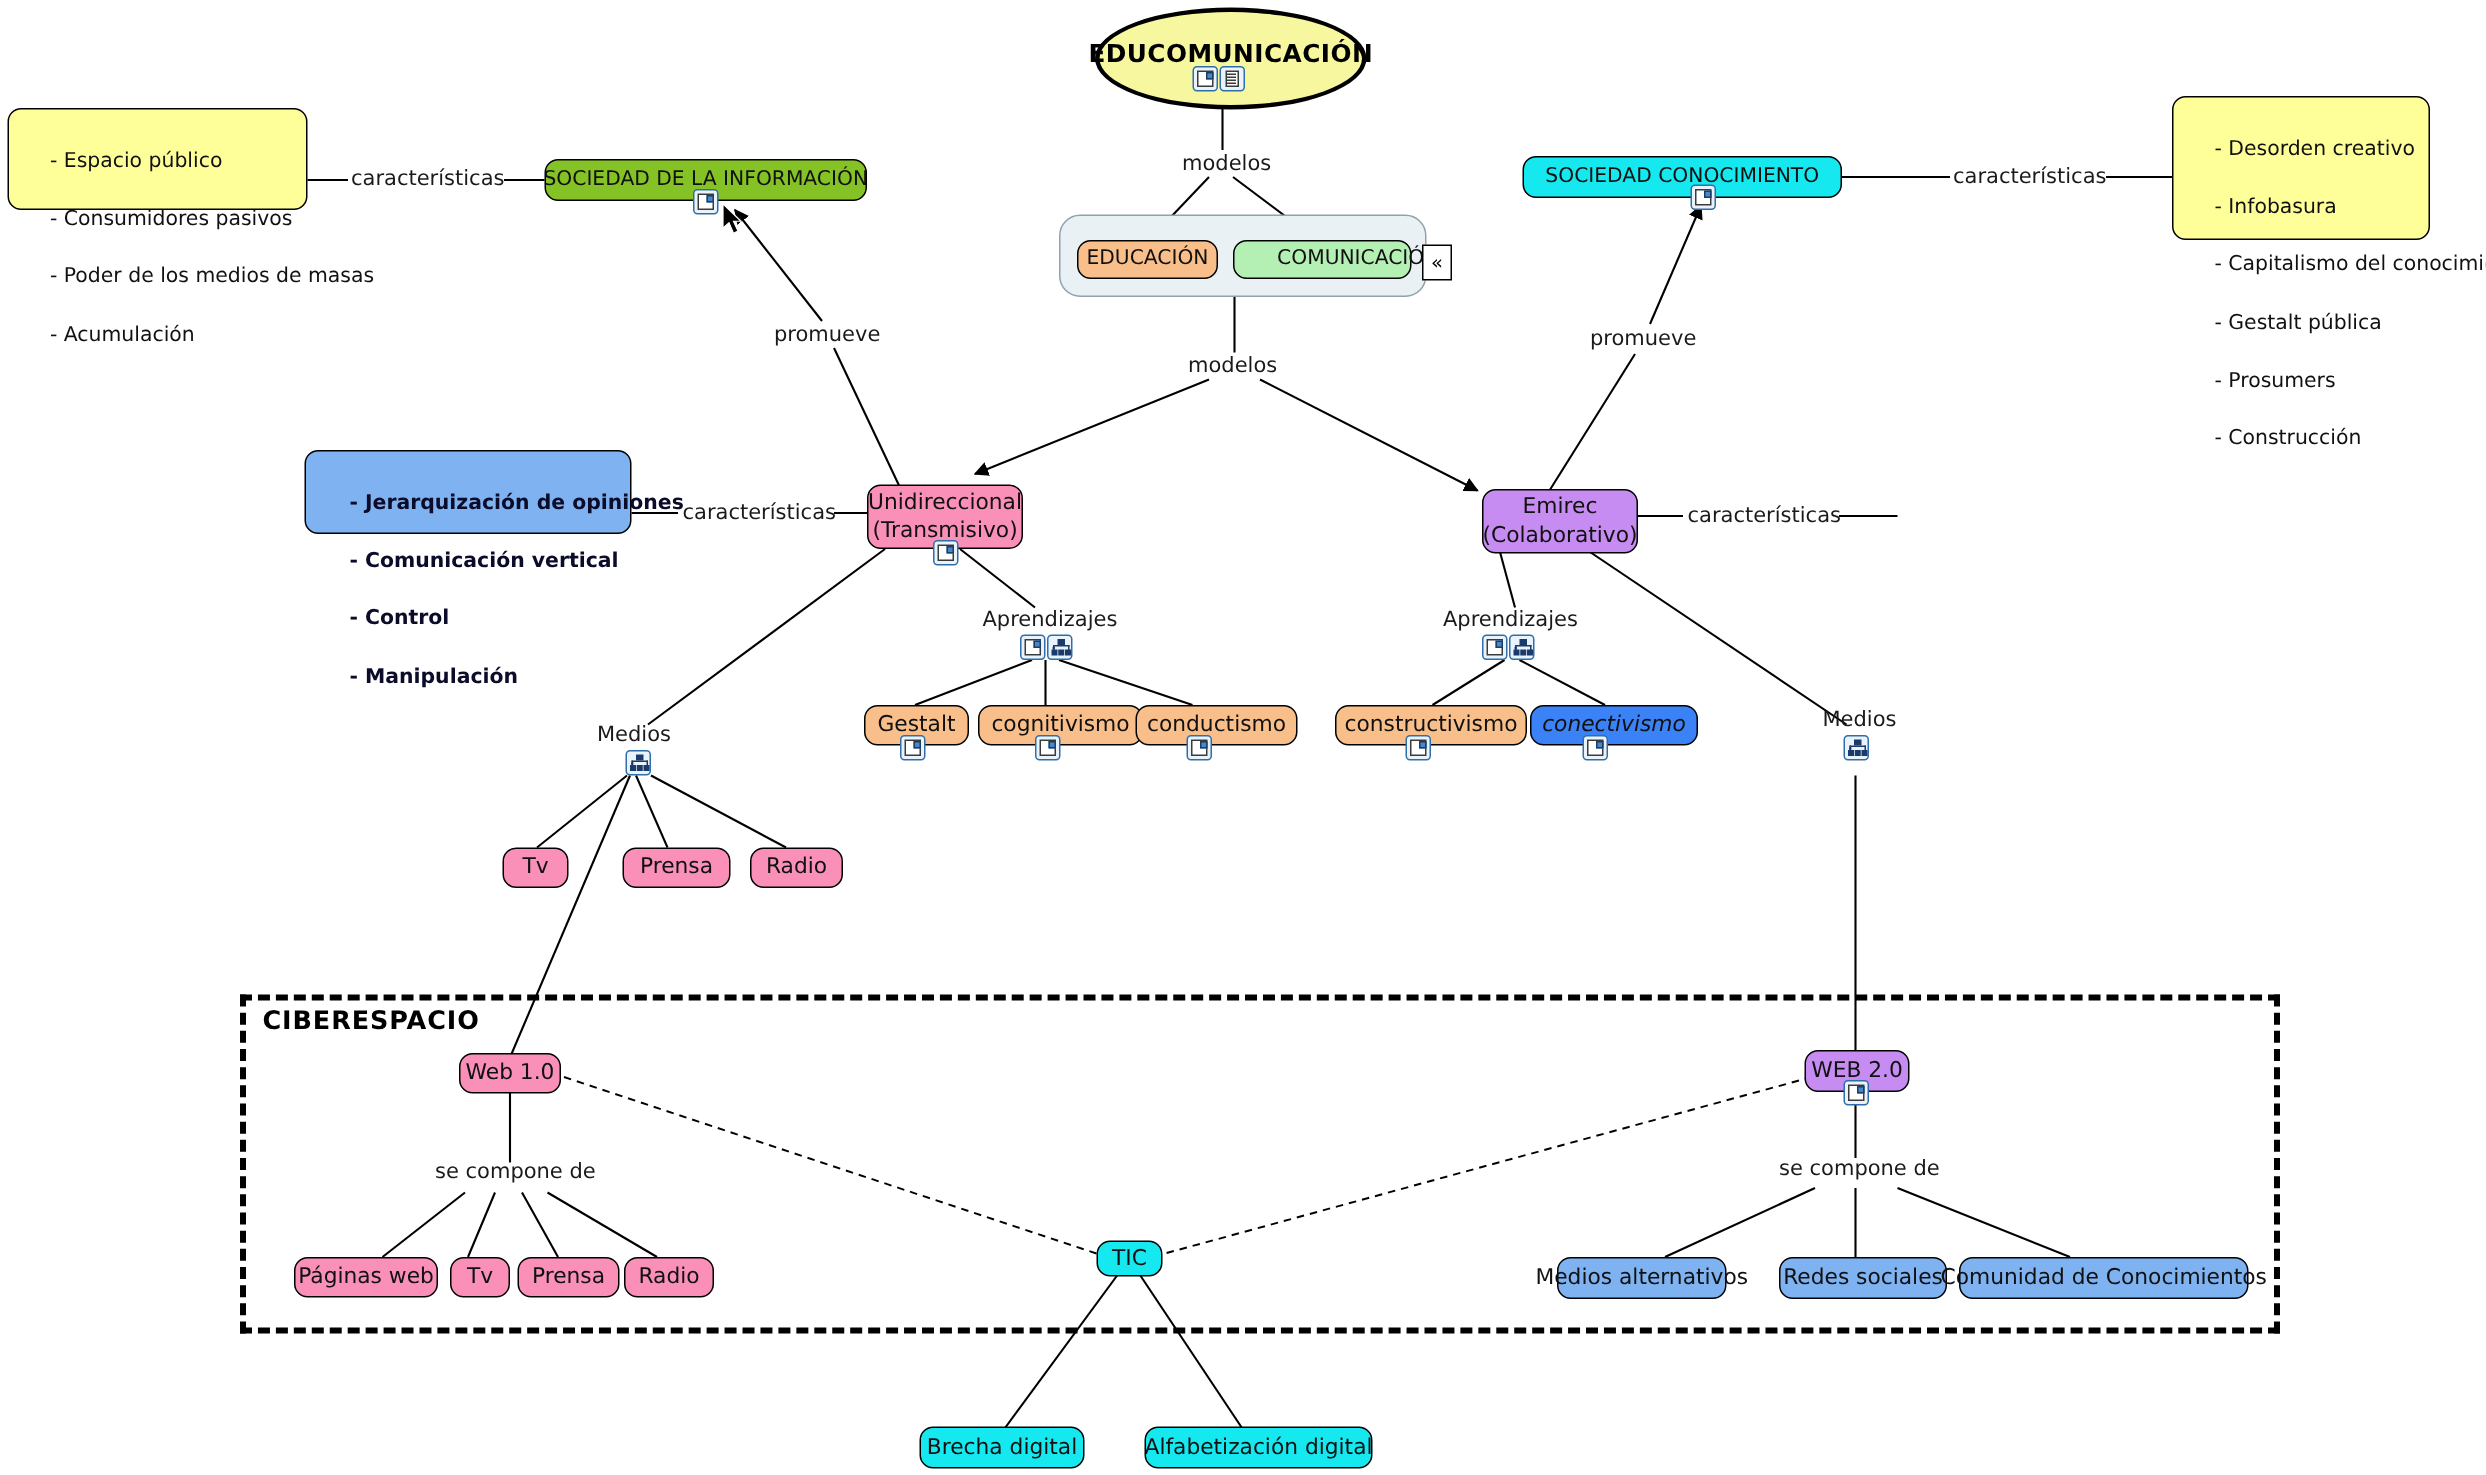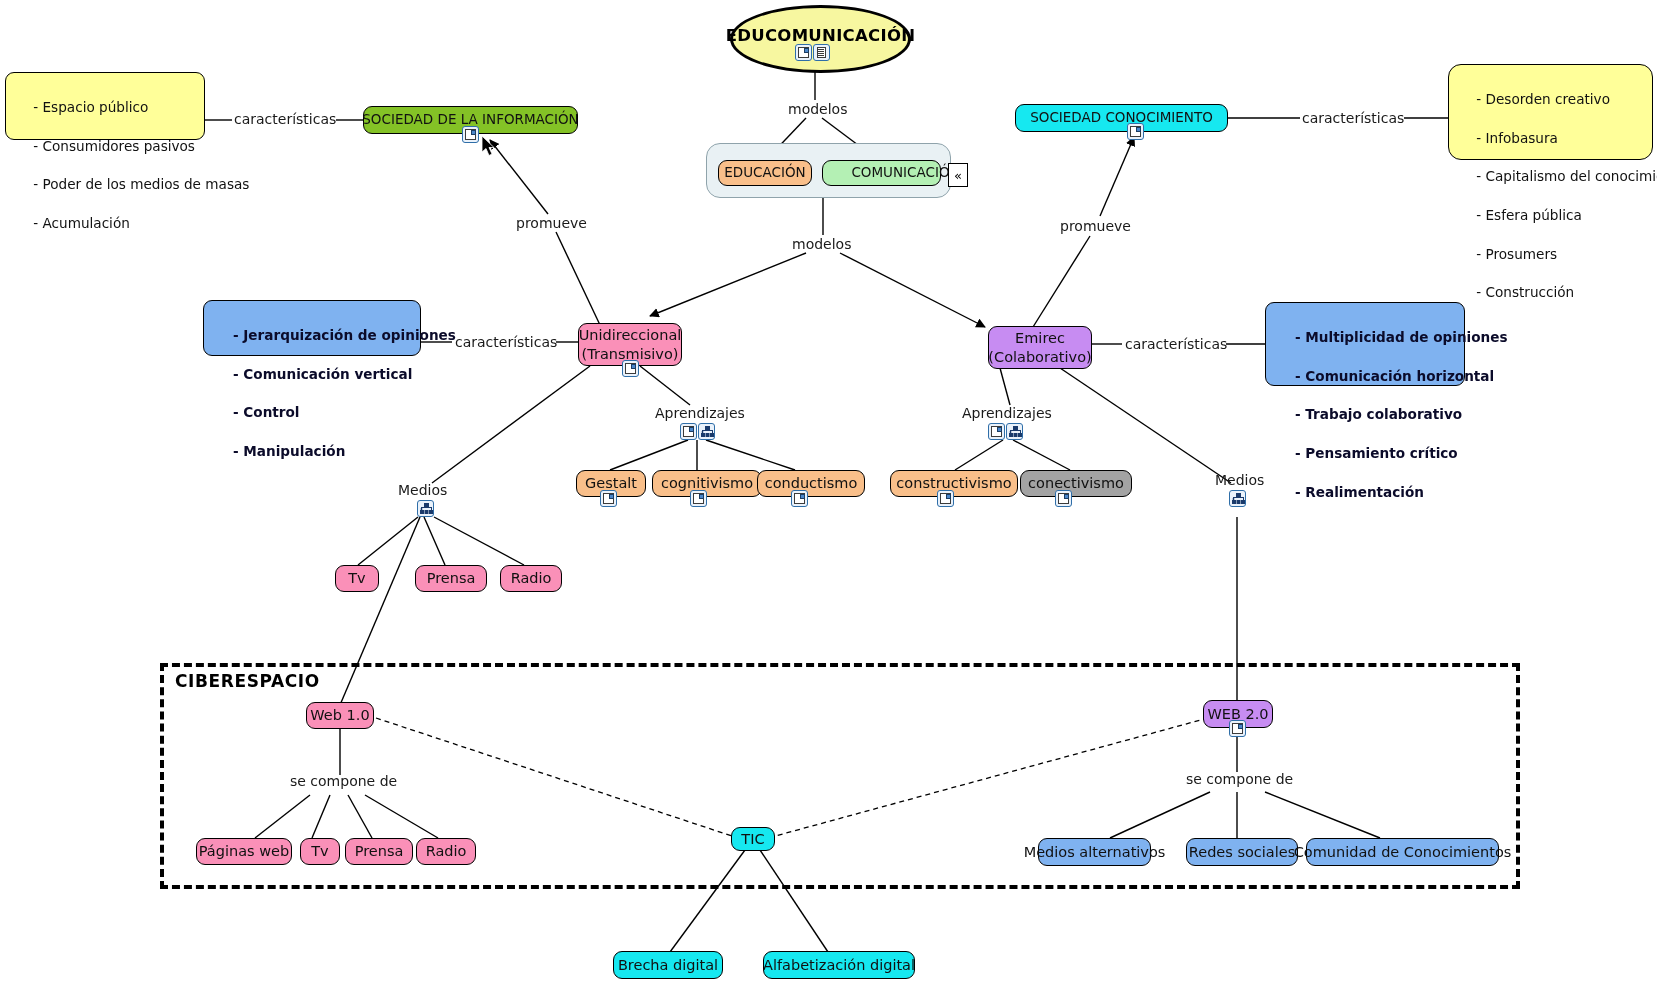--- a/index.html
+++ b/index.html
@@ -333,25 +333,25 @@
 
   <div class="label" style="left:516px; top:215px;">promueve</div>
 
   <div class="node" style="left:1015px; top:104px; width:213px; height:28px; background:#16e8f0;">
     <span style="font-size:13.5px;">SOCIEDAD CONOCIMIENTO</span>
   </div>
   <div class="icons" style="left:1127px; top:123px;">
     <div class="ic docimg"></div>
   </div>
   <div class="label" style="left:1302px; top:110px;">características</div>
-  <div class="note yellow" style="left:1448px; top:64px; width:205px; height:96px;border-radius:13px;">
+  <div class="note yellow" style="left:1448px; top:64px; width:172px; height:96px;">
     <span>- Desorden creativo</span><br>
     <span>- Infobasura</span><br>
     <span>- Capitalismo del conocimiento</span><br>
-    <span>- Esfera pública</span><br>
+    <span>- Gestalt pública</span><br>
     <span>- Prosumers</span><br>
     <span>- Construcción</span>
   </div>
   <div class="label" style="left:1060px; top:218px;">promueve</div>
 
   <div class="note blue" style="left:203px; top:300px; width:218px; height:56px;">
     <span>- Jerarquización de opiniones</span><br>
     <span>- Comunicación vertical</span><br>
     <span>- Control</span><br>
     <span>- Manipulación</span>
@@ -363,27 +363,20 @@
   </div>
   <div class="icons" style="left:622px; top:360px;">
     <div class="ic docimg"></div>
   </div>
 
   <div class="node multiline" style="left:988px; top:326px; width:104px; height:43px; background:#c78cf2; flex-direction:column;">
     <span>Emirec</span>
     <span>(Colaborativo)</span>
   </div>
   <div class="label" style="left:1125px; top:336px;">características</div>
-  <div class="note blue" style="left:1265px; top:302px; width:200px; height:84px;">
-    <span>- Multiplicidad de opiniones</span><br>
-    <span>- Comunicación horizontal</span><br>
-    <span>- Trabajo colaborativo</span><br>
-    <span>- Pensamiento crítico</span><br>
-    <span>- Realimentación</span>
-  </div>
 
   <div class="label" style="left:655px; top:405px;">Aprendizajes</div>
   <div class="icons" style="left:680px; top:423px;">
     <div class="ic docimg"></div>
     <div class="ic tree">
         <div class="tree-stem"></div>
       </div>
   </div>
 
   <div class="node" style="left:576px; top:470px; width:70px; height:27px; background:#f9bf8a;">
@@ -415,21 +408,21 @@
       </div>
   </div>
 
   <div class="node" style="left:890px; top:470px; width:128px; height:27px; background:#f9bf8a;">
     <span>constructivismo</span>
   </div>
   <div class="icons" style="left:937px; top:490px;">
     <div class="ic docimg"></div>
   </div>
 
-  <div class="node" style="left:1020px; top:470px; width:112px; height:27px; background:#a3a3a3;">
+  <div class="node" style="left:1020px; top:470px; width:112px; height:27px; background:#3b82f6;font-style:italic;">
     <span>conectivismo</span>
   </div>
   <div class="icons" style="left:1055px; top:490px;">
     <div class="ic docimg"></div>
   </div>
 
   <div class="label" style="left:398px; top:482px;">Medios</div>
   <div class="icons" style="left:417px; top:500px;">
     <div class="ic tree">
         <div class="tree-stem"></div>

